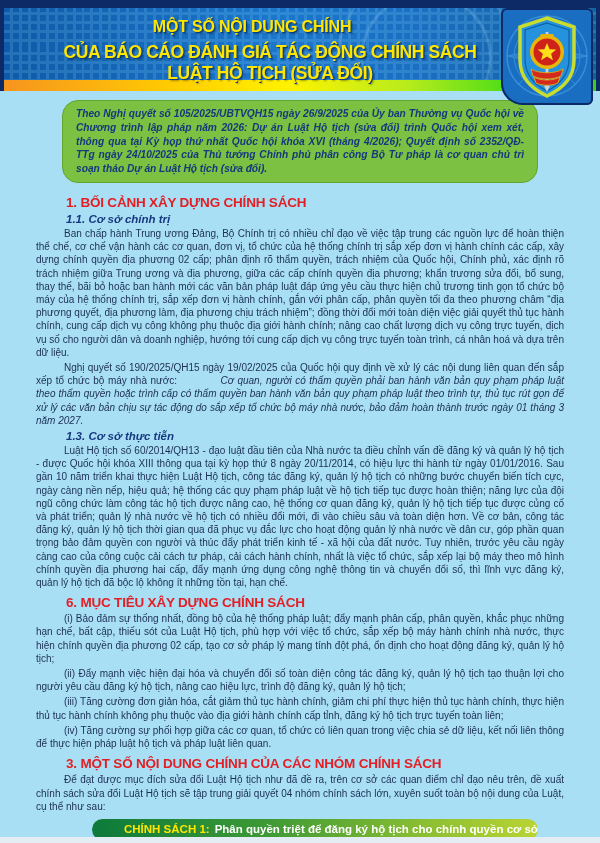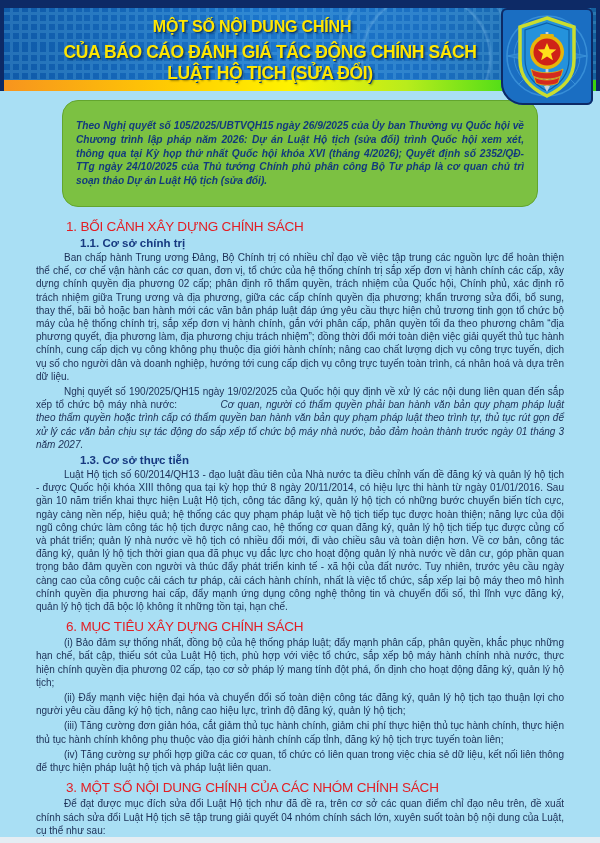--- a/index.html
+++ b/index.html
@@ -26,27 +26,27 @@
     text-shadow:1px 1px 0 #0a3c7c, 2px 2px 2px rgba(0,0,0,.35); }
   .title-2{ margin-top:6px; color:#ffe600; font-weight:800; font-size:17.5px; letter-spacing:-.4px;
     text-shadow:1px 1px 0 #0a3c7c, 2px 2px 2px rgba(0,0,0,.35);margin-left:36px; }
   
   .stripe{ height:11px; background:linear-gradient(90deg,#f7941e 0%,#ffcf00 30%,#fff200 48%,#b8ec1c 68%,#4fdd17 85%,#3bd210 100%); border-left:4px solid #0d2a66; border-right:4px solid #0d2a66;}
   
   .emblem-panel{ position:absolute; top:8px; right:7px; width:92px; height:97px; z-index:5;
     background:#1a6ec2; border-radius:6px 6px 6px 22px; box-shadow:0 0 0 2px #0d2a66 inset; }
   
   .intro-box{ margin:9px 62px 4px 62px; background:#7cc142; border:1px solid #63a52f;
-    border-radius:16px; padding:18px 13px; color:#123a7d; font-weight:700; font-style:italic;
+    border-radius:16px; padding:6px 13px; color:#123a7d; font-weight:700; font-style:italic;
     font-size:10.2px; line-height:13.8px; text-align:justify; }
   
   .content{ padding:2px 36px 0 36px; }
-  .sec-heading{ color:#e31e24; font-weight:400; font-size:13.5px; letter-spacing:-.2px;
+  .sec-heading{ color:#e31e24; font-weight:700; font-size:13.5px; letter-spacing:-.2px;
     margin:6px 0 2px 30px; }
-  .sub-heading{ color:#16387f; font-weight:700; font-size:11.5px; margin:3px 0 1px 44px; }
+  .sub-heading{ color:#16387f; font-weight:700; font-style:italic; font-size:11.5px; margin:3px 0 1px 30px; }
   .para{ font-size:10px; line-height:13.2px; text-align:justify; text-indent:28px; margin:2px 0; color:#1b2e55; }
   .em-part{ font-style:italic;margin-left:40px; }
   
   .policy-banner{ margin:6px 26px 3px 56px; height:21px; border-radius:11px;
     background:linear-gradient(90deg,#0c7a3b 0%,#3f9a35 40%,#8cbf32 75%,#b9d433 100%);
     display:flex; align-items:center; padding-left:32px; white-space:nowrap; overflow:hidden; }
   .policy-label{ color:#ffe600; font-weight:800; font-size:11.5px; margin-right:5px; }
   .policy-title{ color:#ffffff; font-weight:700; font-size:11.5px; }
   .bottom-strip{ position:absolute; left:0; right:0; bottom:0; height:6px; background:#e4edf3; }
 </style>

